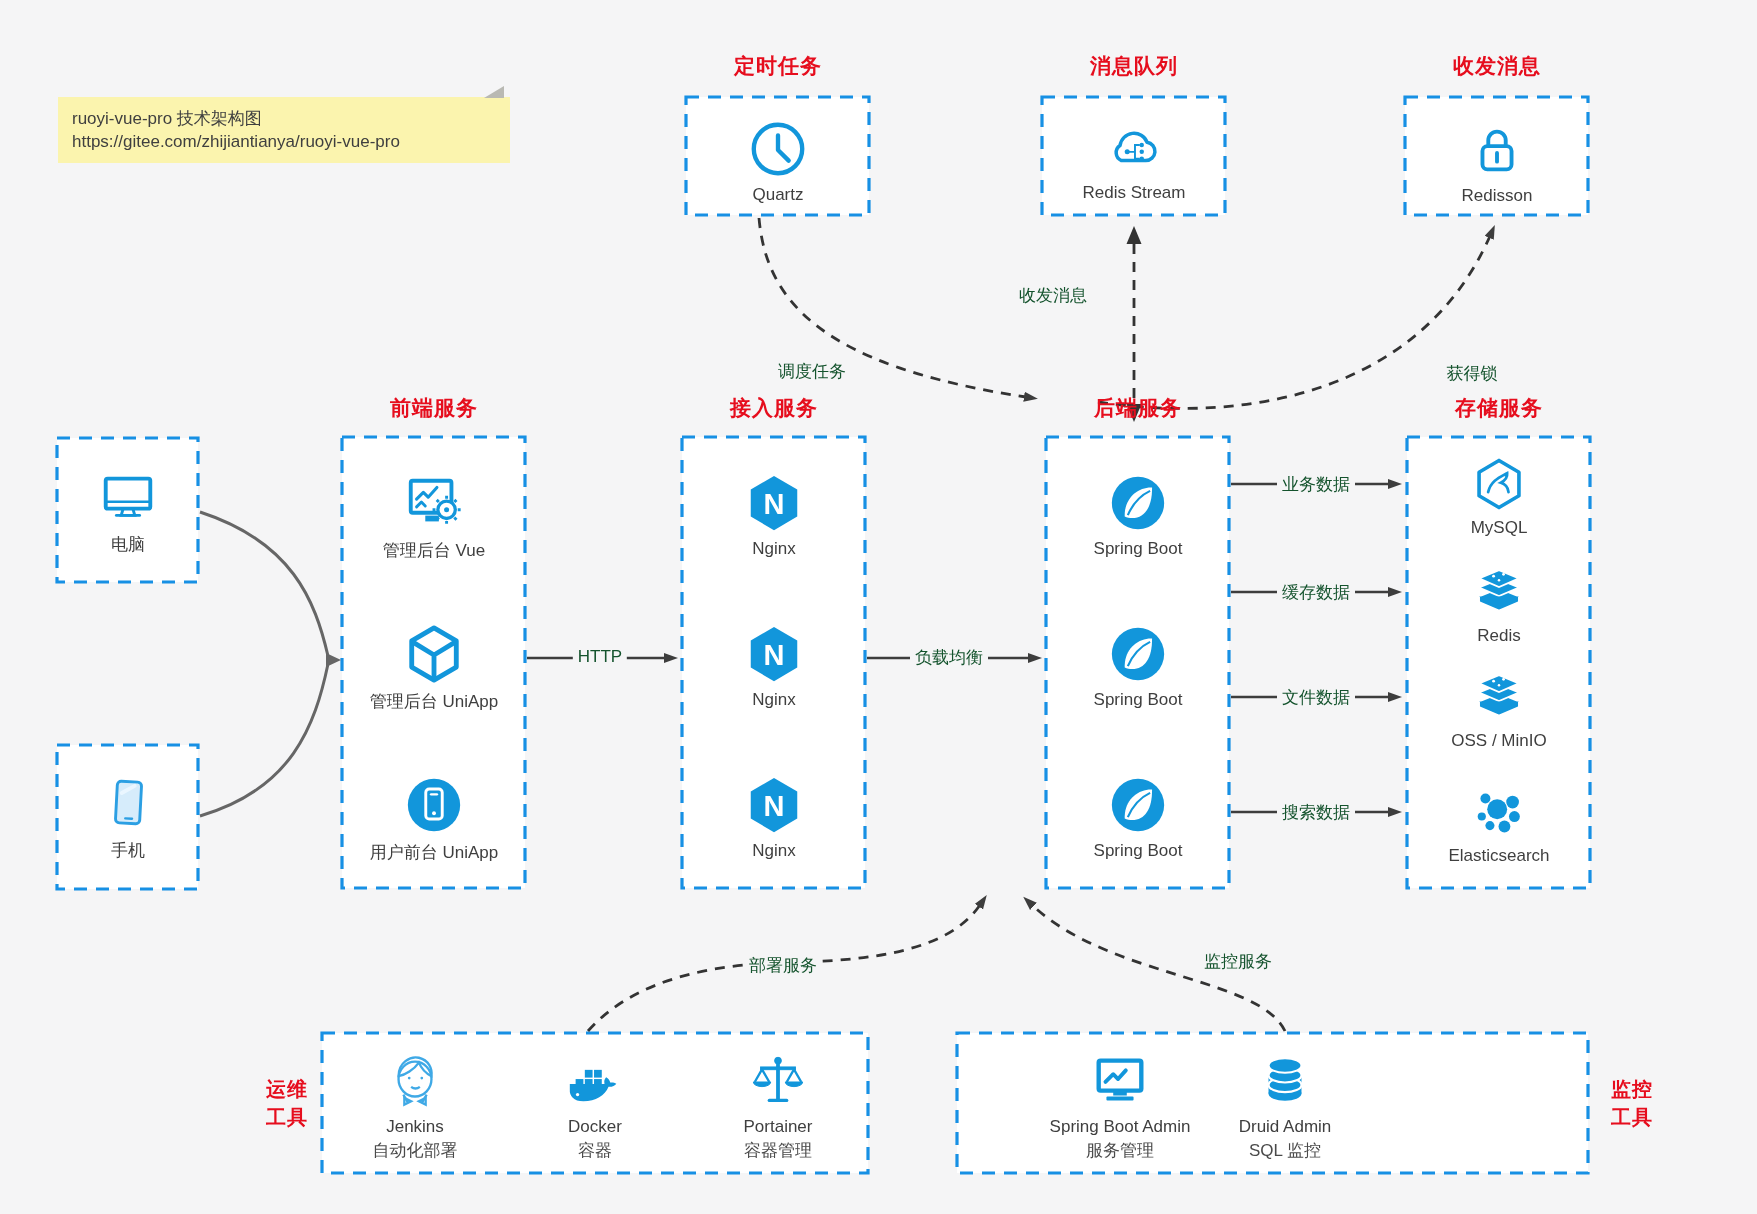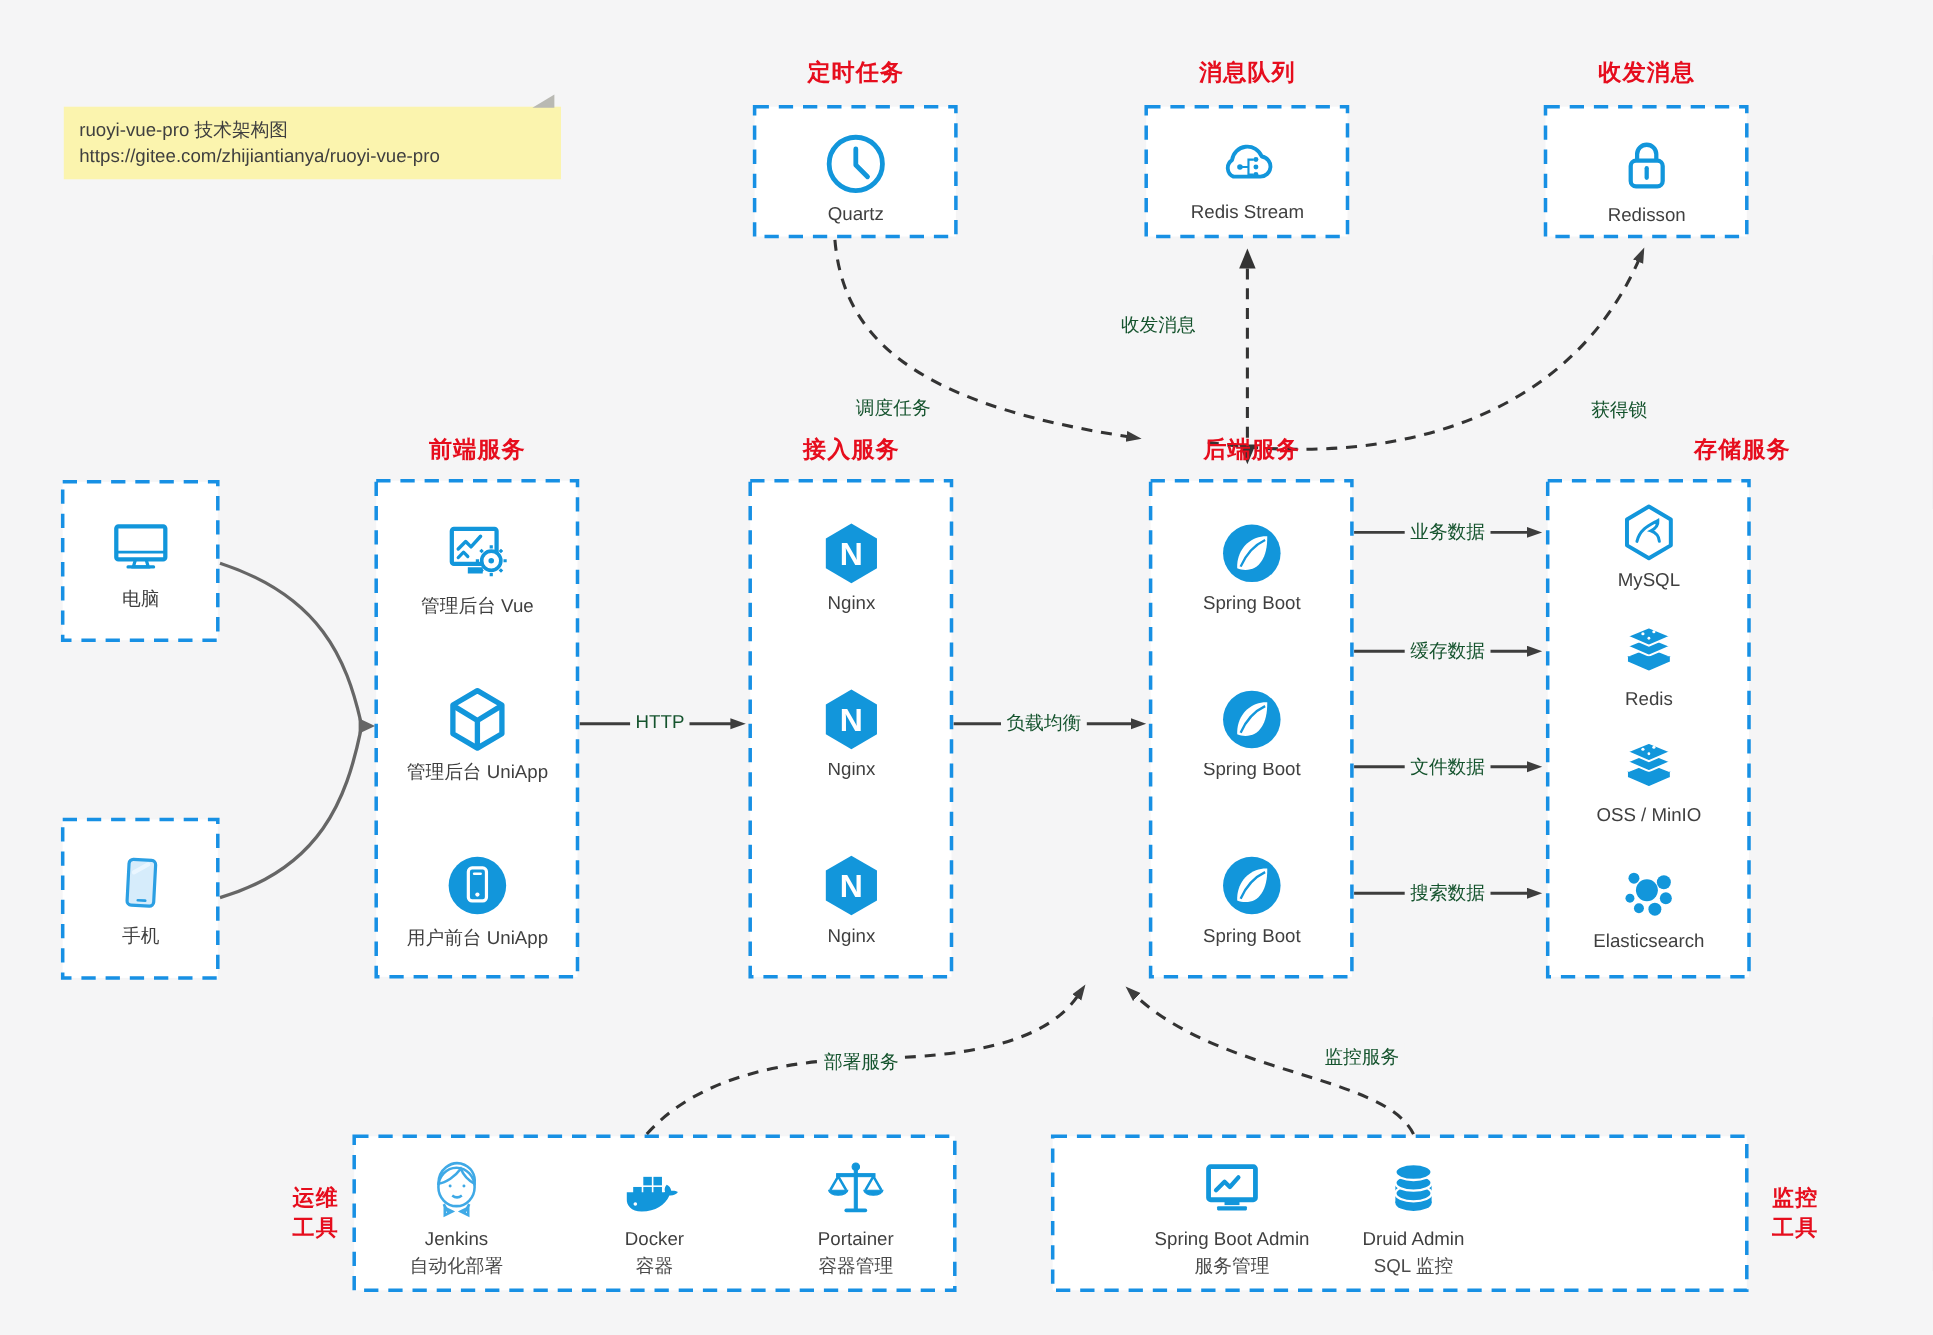--- a/index.html
+++ b/index.html
@@ -234,21 +234,21 @@
       <div>ruoyi-vue-pro 技术架构图</div>
       <div>https://gitee.com/zhijiantianya/ruoyi-vue-pro</div>
     </div>
 
     <div class="rtitle" style="left:778px;top:66px">定时任务</div>
     <div class="rtitle" style="left:1134px;top:66px">消息队列</div>
     <div class="rtitle" style="left:1497px;top:66px">收发消息</div>
     <div class="rtitle" style="left:434px;top:408px">前端服务</div>
     <div class="rtitle" style="left:774px;top:408px">接入服务</div>
     <div class="rtitle" style="left:1138px;top:408px">后端服务</div>
-    <div class="rtitle" style="left:1584px;top:408px">存储服务</div>
+    <div class="rtitle" style="left:1499px;top:408px">存储服务</div>
     <div class="side-title" style="left:287px;top:1103px">
       <div>运维</div>
       <div>工具</div>
     </div>
     <div class="side-title" style="left:1632px;top:1103px">
       <div>监控</div>
       <div>工具</div>
     </div>
 
     <div class="item" style="left:778px;top:118px">

